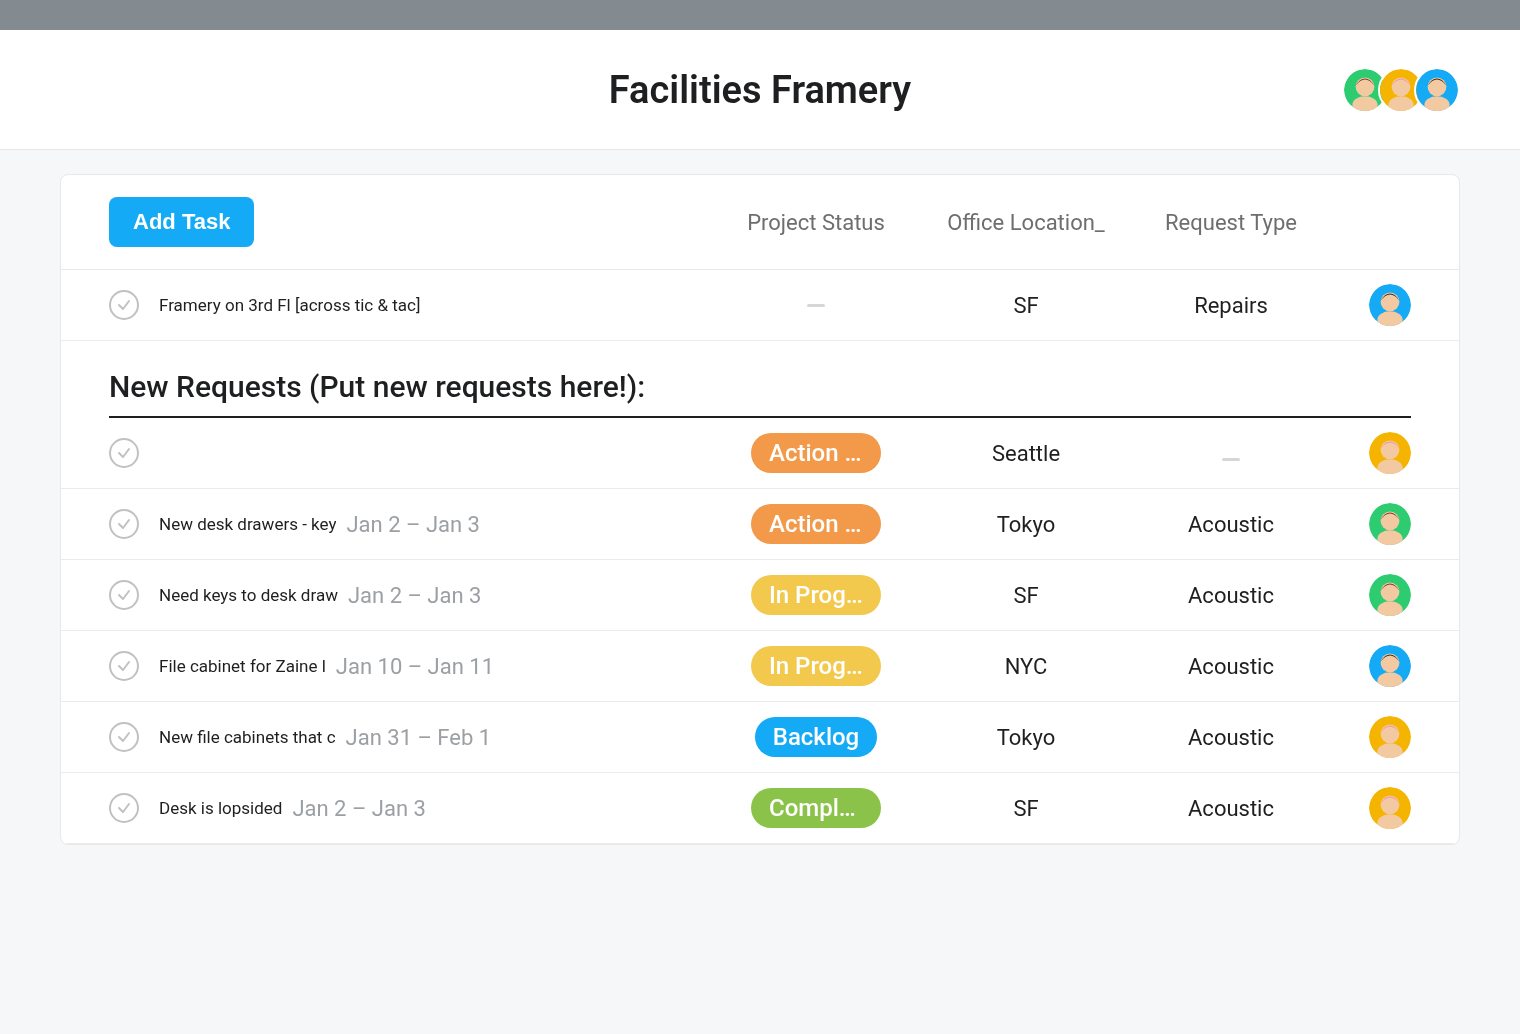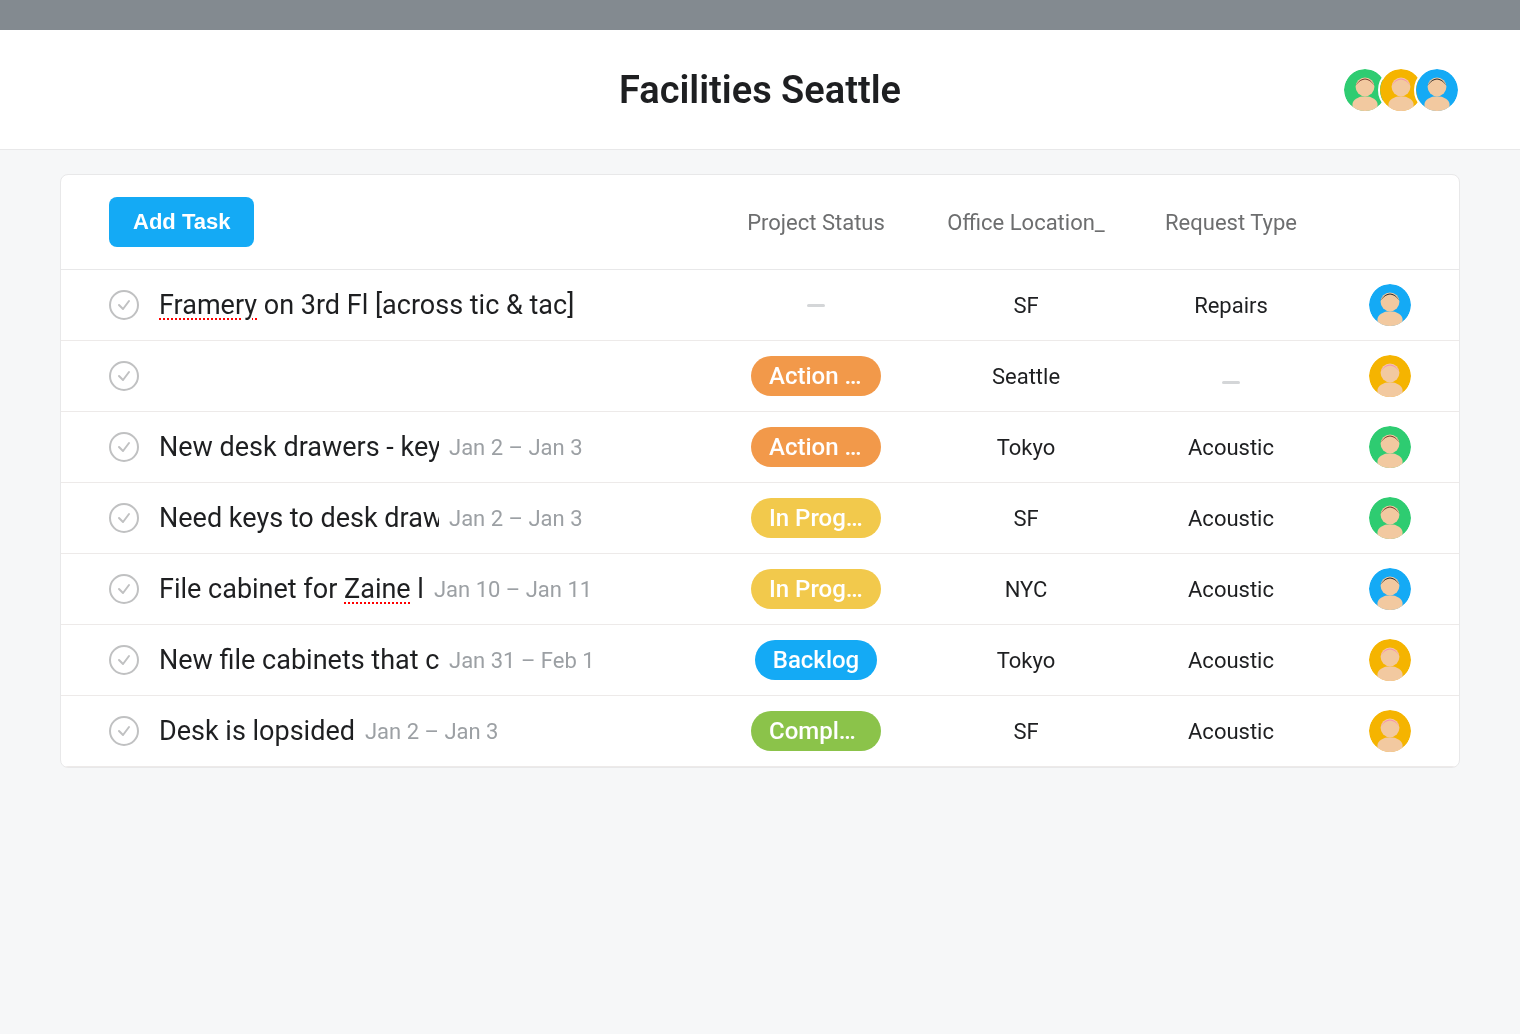--- a/index.html
+++ b/index.html
@@ -114,21 +114,21 @@
       display: flex;
       align-items: center;
       justify-content: center;
       margin-right: 20px;
       flex-shrink: 0;
       cursor: pointer;
     }
     .check svg { width: 16px; height: 16px; }
     .task-name {
       flex: 0 0 auto;
-      font-size: 27px;
+      font-size: 17px;
       color: #1e1f21;
       white-space: nowrap;
       overflow: hidden;
       text-overflow: clip;
       max-width: 280px;
     }
     .task-name.wide { max-width: 440px; }
     .spell { text-decoration: underline dotted red 2px; text-underline-offset: 4px; }
     .task-date {
       font-size: 22px;
@@ -159,21 +159,21 @@
       display: inline-block;
     }
     .col-avatar-cell { width: 80px; display: flex; justify-content: flex-end; }
   </style>
 </head>
 <body>
 
 <div class="topstrip"></div>
 
 <div class="header">
-  <h1>Facilities Seattle</h1>
+  <h1>Facilities Framery</h1>
   <div class="header-avatars">
     <div class="avatar" id="hav0">
         <svg viewBox="0 0 40 40">
           <circle cx="20" cy="20" r="20" fill="#2ecc71"></circle>
           <circle cx="20" cy="17" r="9" fill="#f2c9a0"></circle>
           <path d="M11 16 Q20 4 29 16 Q25 9 20 9 Q15 9 11 16" fill="#7a3b2e"></path>
           <ellipse cx="20" cy="34" rx="12" ry="8" fill="#f2c9a0"></ellipse>
         </svg>
       </div>
     <div class="avatar" id="hav1">
@@ -225,20 +225,21 @@
           <div class="avatar small">
             <svg viewBox="0 0 40 40">
               <circle cx="20" cy="20" r="20" fill="#14aaf5"></circle>
               <circle cx="20" cy="17" r="9" fill="#f2c9a0"></circle>
               <path d="M11 16 Q20 4 29 16 Q25 9 20 9 Q15 9 11 16" fill="#2c2c2c"></path>
               <ellipse cx="20" cy="34" rx="12" ry="8" fill="#f2c9a0"></ellipse>
             </svg>
           </div>
         </div>
   </div>
+      <div class="section-title">New Requests (Put new requests here!):</div>
       <div class="task-row">
     <span class="check">
           <svg viewBox="0 0 16 16">
             <path d="M3 8 L7 12 L13 4" stroke="#c0c1c2" stroke-width="2" fill="none" stroke-linecap="round" stroke-linejoin="round"></path>
           </svg>
         </span>
 
     <div class="spacer"></div>
     <div class="cell col-status">
           <span class="pill" style="background:#f2994a">Action R…</span>

